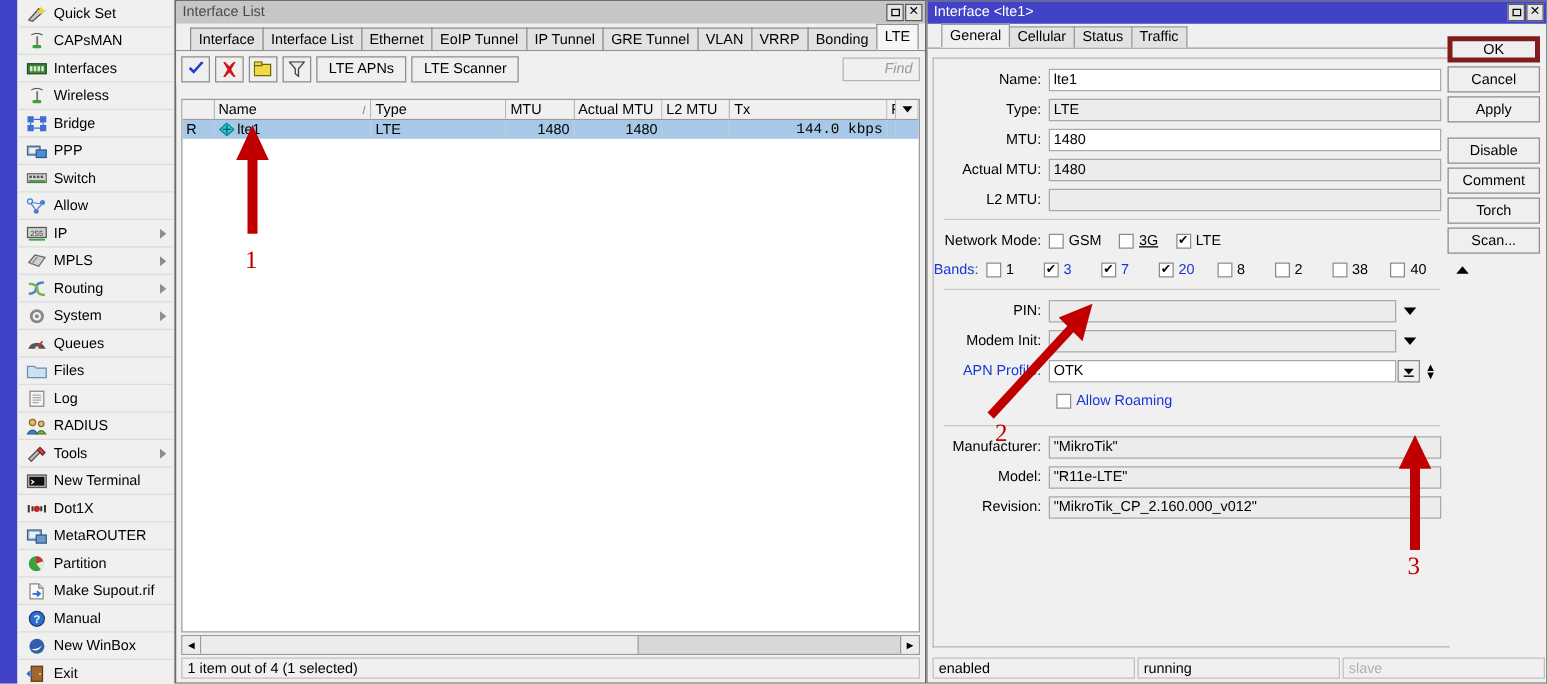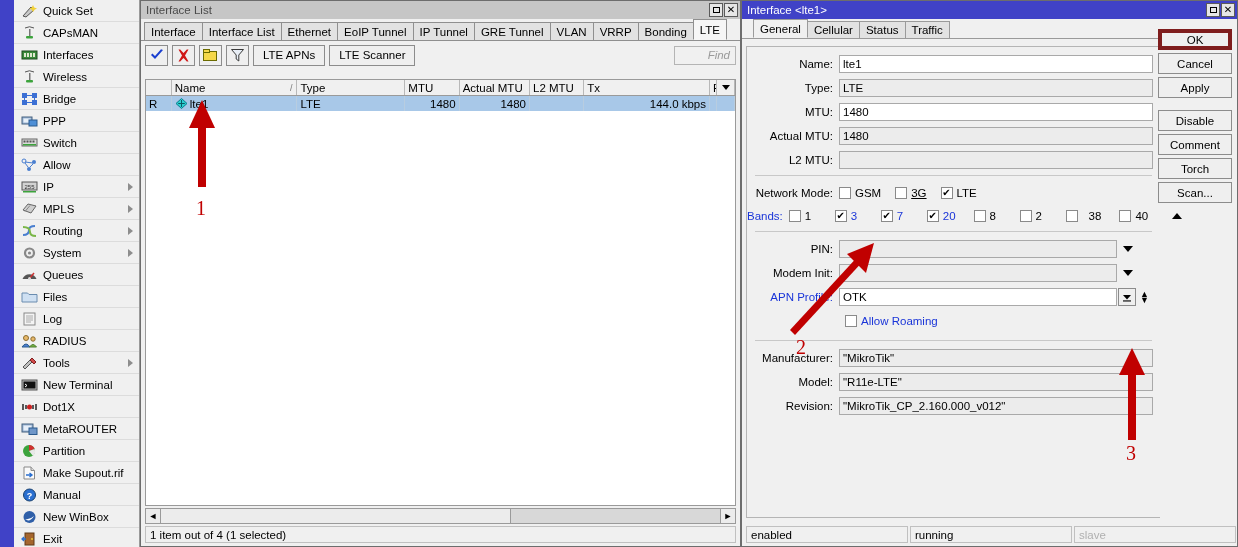--- a/index.html
+++ b/index.html
@@ -79,21 +79,21 @@
   .titlebtn .sq {
     width: 7px; height: 6px;
     border: 1px solid #000;
   }
 
   
   #winlist { left: 140px; top: 0; width: 601px; height: 547px; }
   #winlist .tabs {
     display: flex; align-items: flex-end;
     height: 22px;
-    padding-left: 3px;
+    padding-left: 11px;
     background: #f0f0f0;
     border-bottom: 1px solid #8f8f8f;
   }
   #winlist .tab {
     height: 18px;
     padding: 0 6px;
     display: flex; align-items: center;
     font-size: 11.5px;
     border: 1px solid #8f8f8f;
     border-bottom: none;
@@ -695,21 +695,21 @@
               <svg width="13" height="11" viewBox="0 0 13 11" style="margin-right:2px;vertical-align:-1px">
                 <path d="M6.5 0.5 L12 5.5 L6.5 10.5 L1 5.5 Z" fill="#2bd0d0" stroke="#0a7d8d"></path>
                 <path d="M6.5 2 L6.5 9 M3.2 5.5 L9.8 5.5" stroke="#0a5a66"></path>
               </svg>
               <span>lte1</span>
             </div>
             <div class="gc" style="width: 120px;">LTE</div>
             <div class="gc num" style="width: 60px;">1480</div>
             <div class="gc num" style="width: 78px;">1480</div>
             <div class="gc num" style="width: 60px;"></div>
-            <div class="gc num" style="width: 140px;">144.0 kbps</div>
+            <div class="gc num" style="width: 140px; font-family: Liberation Mono, monospace;">144.0 kbps</div>
             <div class="gc num" style="width: 50px; flex: 1 1 0%;"></div>
             <div class="gc" style="width: 18px; flex: 0 0 18px;"></div>
           </div>
         </div>
     </div>
 
     <div class="hscroll">
       <div class="arrowbtn">◄</div>
       <div class="thumb"></div>
       <div class="arrowbtn right">►</div>
@@ -802,21 +802,21 @@
             <div style="display: flex; align-items: center;">
               <span class="cb"></span>
               <span class="cbtext" style="margin-right: 18px; min-width: 12px;">8</span>
             </div>
             <div style="display: flex; align-items: center;">
               <span class="cb"></span>
               <span class="cbtext" style="margin-right: 18px; min-width: 12px;">2</span>
             </div>
             <div style="display: flex; align-items: center;">
               <span class="cb"></span>
-              <span class="cbtext" style="margin-right: 18px; min-width: 12px; margin-left: 7px;">38</span>
+              <span class="cbtext" style="margin-right: 18px; min-width: 12px;">38</span>
             </div>
             <div style="display: flex; align-items: center;">
               <span class="cb"></span>
               <span class="cbtext" style="margin-right: 18px; min-width: 12px;">40</span>
             </div>
           </div>
         <div class="band-up"></div>
       </div>
 
       <div class="sep-line"></div>

